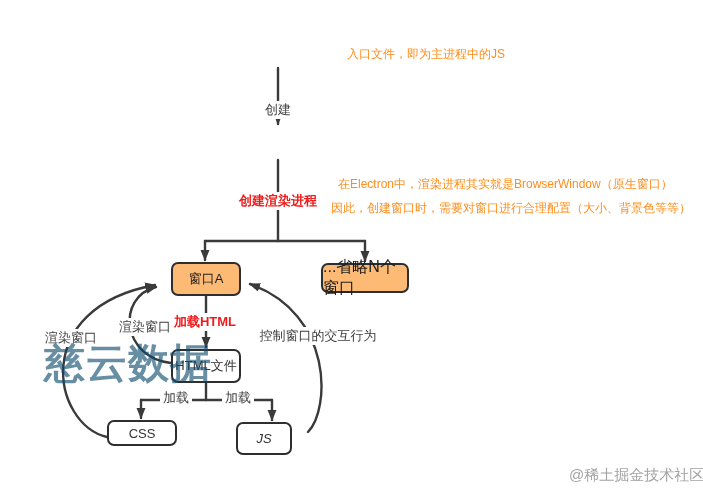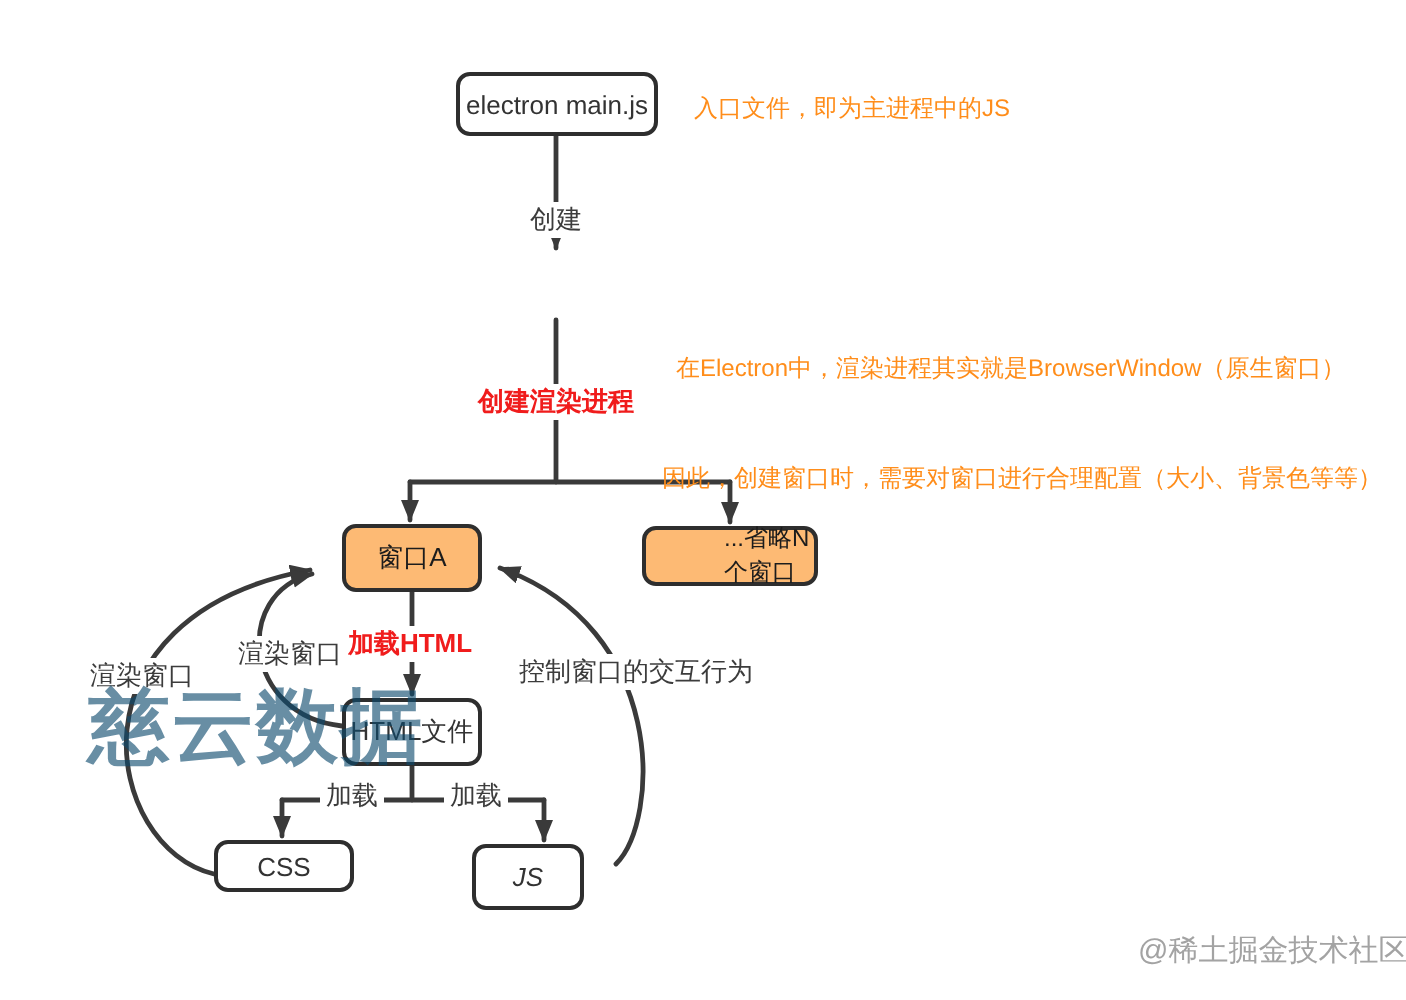--- a/index.html
+++ b/index.html
@@ -52,26 +52,25 @@
       <path d="M272,400 L272,420" marker-end="url(#arrow)"></path>
 
       <path d="M107,437 C52,424 30,308 155,285" marker-end="url(#arrow)"></path>
 
       <path d="M171,363 C122,358 116,297 156,287" marker-end="url(#arrow)"></path>
 
       <path d="M308,432 C330,410 334,314 250,284" marker-end="url(#arrow)"></path>
     </g>
   </svg>
 
-  <div class="node" style="left:228px;top:36px;width:101px;height:32px;">electron main.js</div>
 
 
   <div class="node node-cyan" style="left:171px;top:262px;width:70px;height:34px;">窗口A</div>
 
-  <div class="node node-cyan" style="left:321px;top:263px;width:88px;height:30px;font-size:12px;padding-left:39px;">...省略N个窗口</div>
+  <div class="node node-cyan" style="left:321px;top:263px;width:88px;height:30px;font-size:16px;">...省略N个窗口</div>
 
   <div class="node" style="left:171px;top:349px;width:70px;height:34px;">HTML文件</div>
 
   <div class="node" style="left:107px;top:420px;width:70px;height:26px;">CSS</div>
 
   <div class="node" style="left:236px;top:422px;width:56px;height:33px;font-style:italic;">JS</div>
 
   <div class="edge-label" style="left:278px;top:110px;">创建</div>
 
   <div class="edge-label red" style="left:278px;top:201px;">创建渲染进程</div>
@@ -85,20 +84,20 @@
   <div class="edge-label" style="left:71px;top:338px;">渲染窗口</div>
 
   <div class="edge-label" style="left:145px;top:327px;">渲染窗口</div>
 
   <div class="edge-label" style="left:318px;top:336px;">控制窗口的交互行为</div>
 
   <div class="annotation" style="left:347px;top:46px;">入口文件，即为主进程中的JS</div>
 
   <div class="annotation" style="left:338px;top:176px;">在Electron中，渲染进程其实就是BrowserWindow（原生窗口）</div>
 
-  <div class="annotation" style="left:331px;top:200px;margin-top:31px;">因此，创建窗口时，需要对窗口进行合理配置（大小、背景色等等）</div>
+  <div class="annotation" style="left:331px;top:200px;">因此，创建窗口时，需要对窗口进行合理配置（大小、背景色等等）</div>
 
 
   <div class="watermark-center">慈云数据</div>
 
   <div class="watermark-credit">@稀土掘金技术社区</div>
 
 </div>
 
 </body></html>

